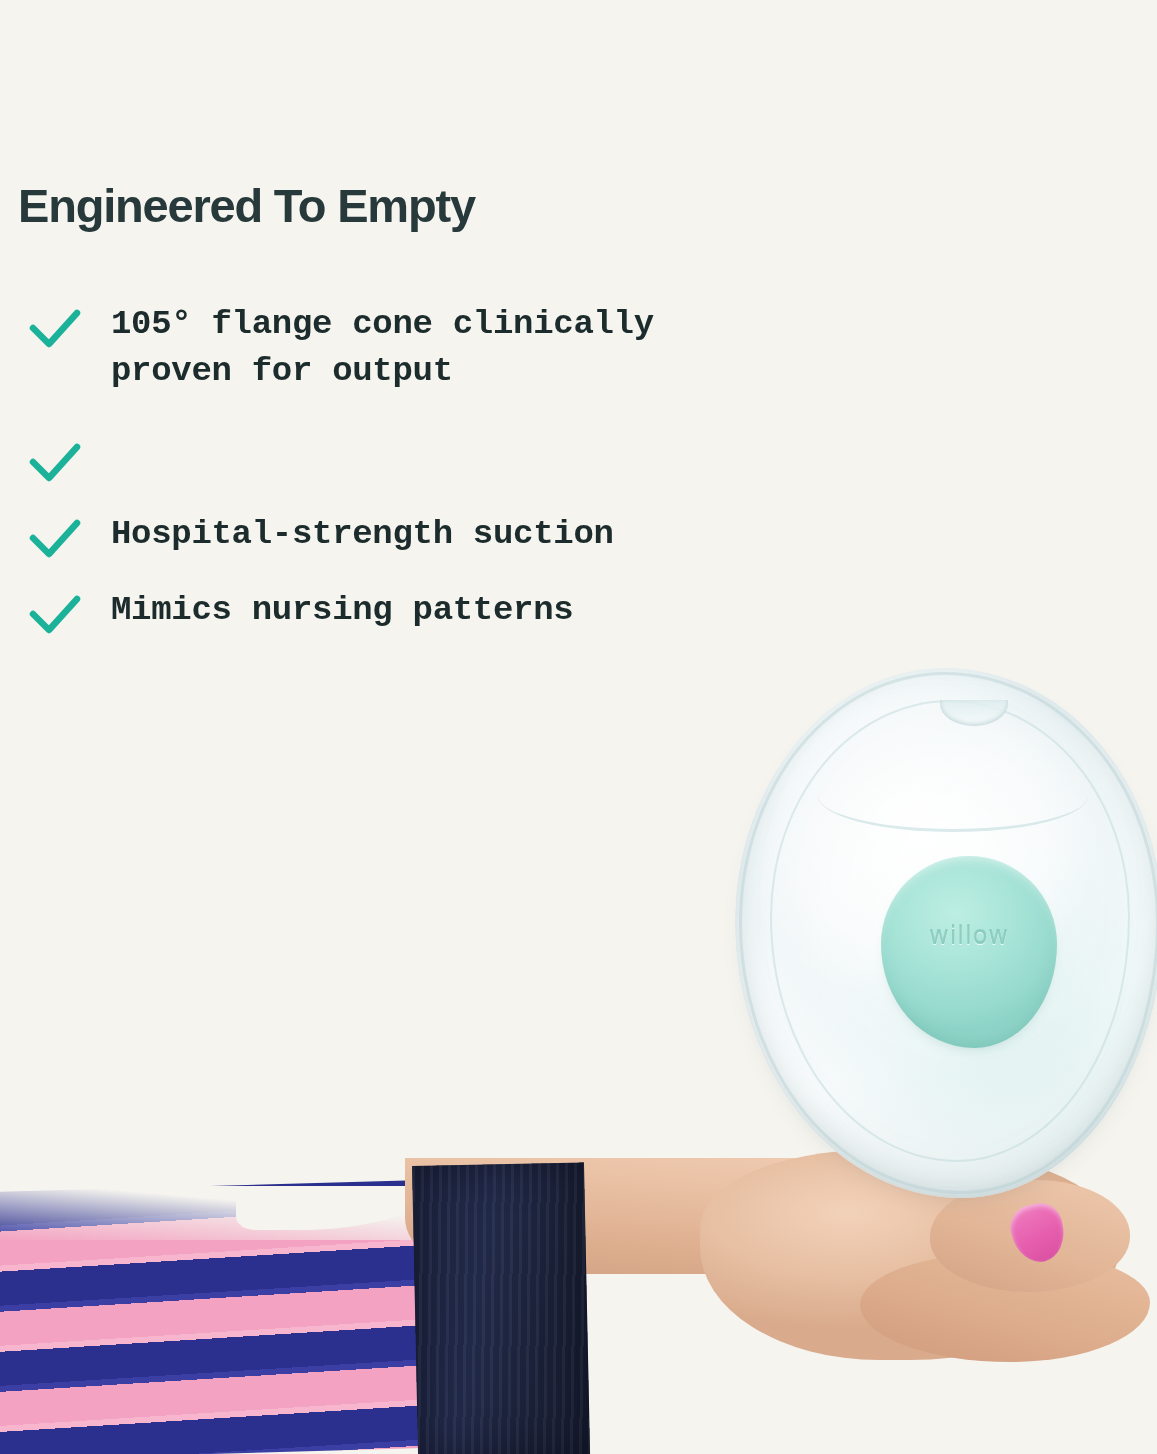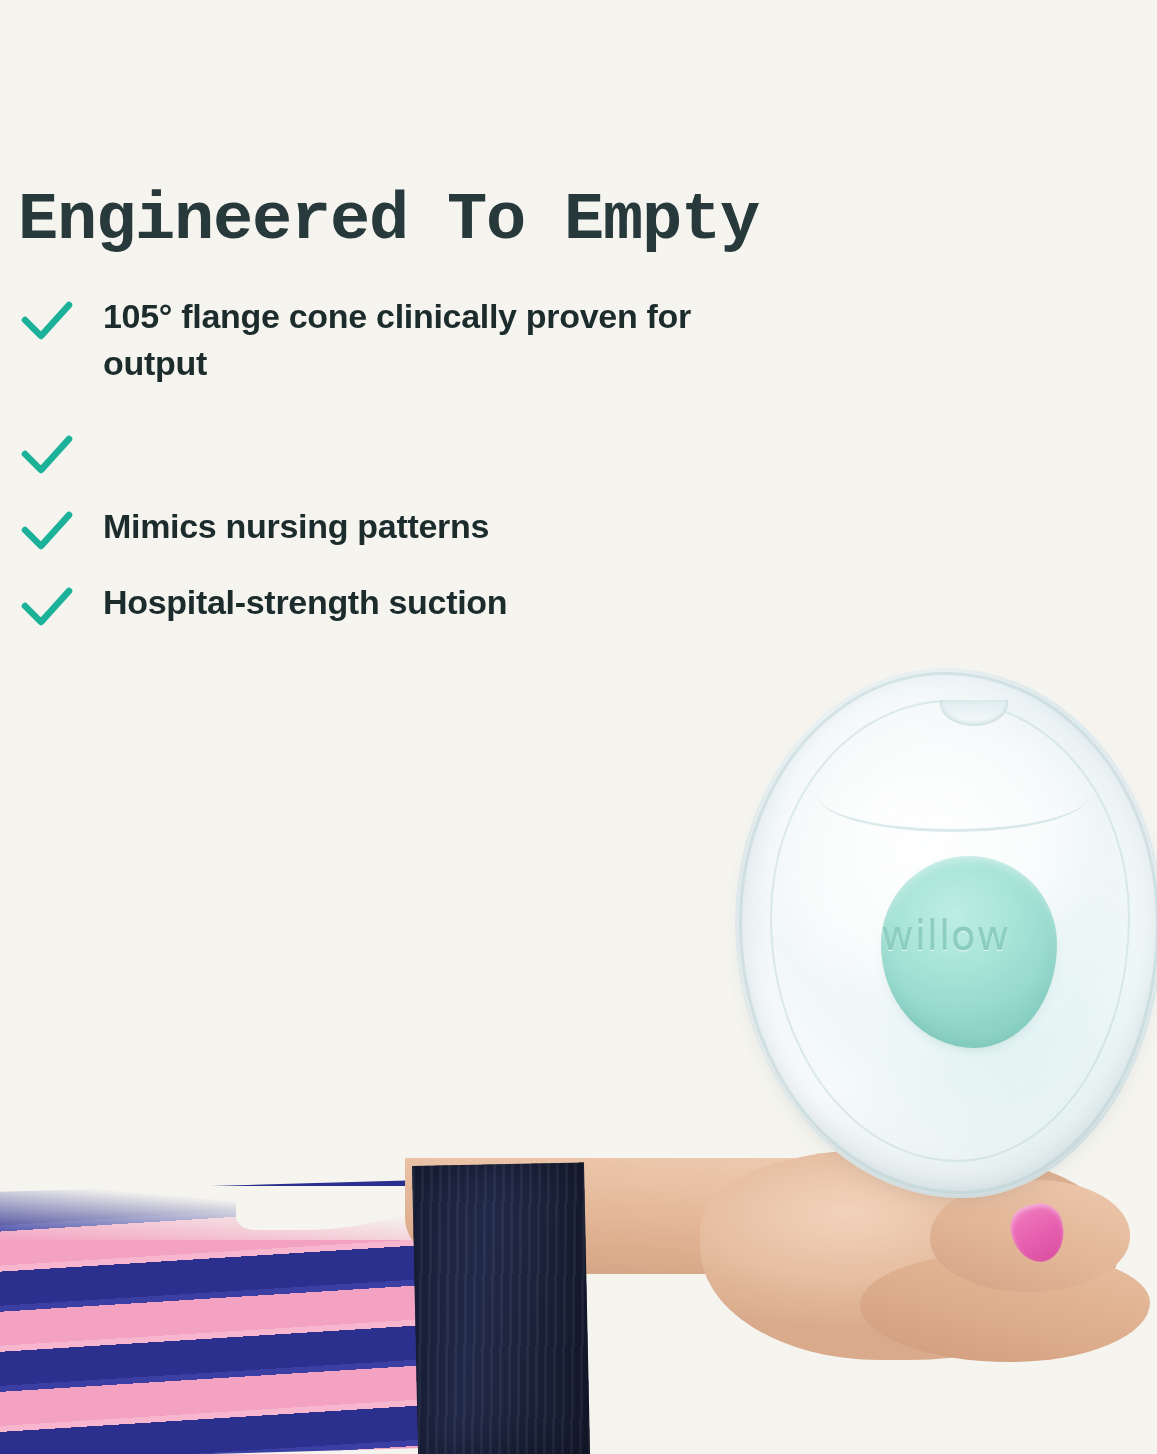--- a/index.html
+++ b/index.html
@@ -20,27 +20,26 @@
     height: 1454px;
     background: #f5f4ef;
     overflow: hidden;
   }
 
   
   #headline {
     position: absolute;
     left: 18px;
     top: 133px;
-    font-size: 67px;
+    font-size: 47px;
     line-height: 84px;
     font-weight: 700;
     letter-spacing: -1.2px;
     color: #27393a;
     white-space: nowrap;
-    font-family: Liberation Mono, monospace;
     -webkit-font-smoothing: antialiased;
   }
 
   
   #benefits {
     position: absolute;
     left: 0;
     top: 290px;
     width: 760px;
   }
@@ -166,21 +165,22 @@
     box-shadow:
       inset 0 -10px 18px -8px rgba(90,170,155,0.40),
       inset 0 8px 14px -8px rgba(255,255,255,0.85),
       0 6px 14px -8px rgba(110,170,160,0.45);
   }
   #pump-button-label {
     position: absolute;
     left: 0;
     top: 64px;
     width: 176px;
-    font-size: 40px;
+    text-align: center;
+    font-size: 24px;
     line-height: 32px;
     font-weight: 400;
     letter-spacing: 1px;
     color: rgba(135,204,190,0.95);
     text-shadow: 0 1px 0 rgba(255,255,255,0.75), 0 -1px 0 rgba(110,180,165,0.5);
     font-family: "DejaVu Sans", sans-serif;
   }
 
   
   #forearm {
@@ -323,21 +323,21 @@
     <div id="pump-inner-ring"></div>
     <div id="pump-seam"></div>
     <div id="pump-tab"></div>
     <div id="pump-button">
       <div id="pump-button-label">willow</div>
     </div>
   </div>
 
   <h1 id="headline">Engineered To Empty</h1>
 
-  <ul id="benefits" style="list-style:none;margin:3px;padding:0;">
+  <ul id="benefits" style="list-style:none;margin:11px;padding:0;font-family:Liberation Mono, monospace;">
 
     <li class="benefit-row multiline">
       <span class="check-wrap">
         <svg viewBox="0 0 52 42" aria-hidden="true">
           <path d="M4 19 L20 35 L48 4" fill="none" stroke="#1cb29a" stroke-width="6.5" stroke-linecap="round" stroke-linejoin="round"></path>
         </svg>
       </span>
       <span class="benefit-text">105° flange cone clinically proven for output</span>
     </li>
 
@@ -349,28 +349,28 @@
       </span>
     </li>
 
 
     <li class="benefit-row">
       <span class="check-wrap">
         <svg viewBox="0 0 52 42" aria-hidden="true">
           <path d="M4 19 L20 35 L48 4" fill="none" stroke="#1cb29a" stroke-width="6.5" stroke-linecap="round" stroke-linejoin="round"></path>
         </svg>
       </span>
-      <span class="benefit-text">Mimics nursing patterns</span>
+      <span class="benefit-text">Hospital-strength suction</span>
     </li>
 
     <li class="benefit-row">
       <span class="check-wrap">
         <svg viewBox="0 0 52 42" aria-hidden="true">
           <path d="M4 19 L20 35 L48 4" fill="none" stroke="#1cb29a" stroke-width="6.5" stroke-linecap="round" stroke-linejoin="round"></path>
         </svg>
       </span>
-      <span class="benefit-text">Hospital-strength suction</span>
+      <span class="benefit-text">Mimics nursing patterns</span>
     </li>
 
 
   </ul>
 
 </div>
 
 </body></html>

